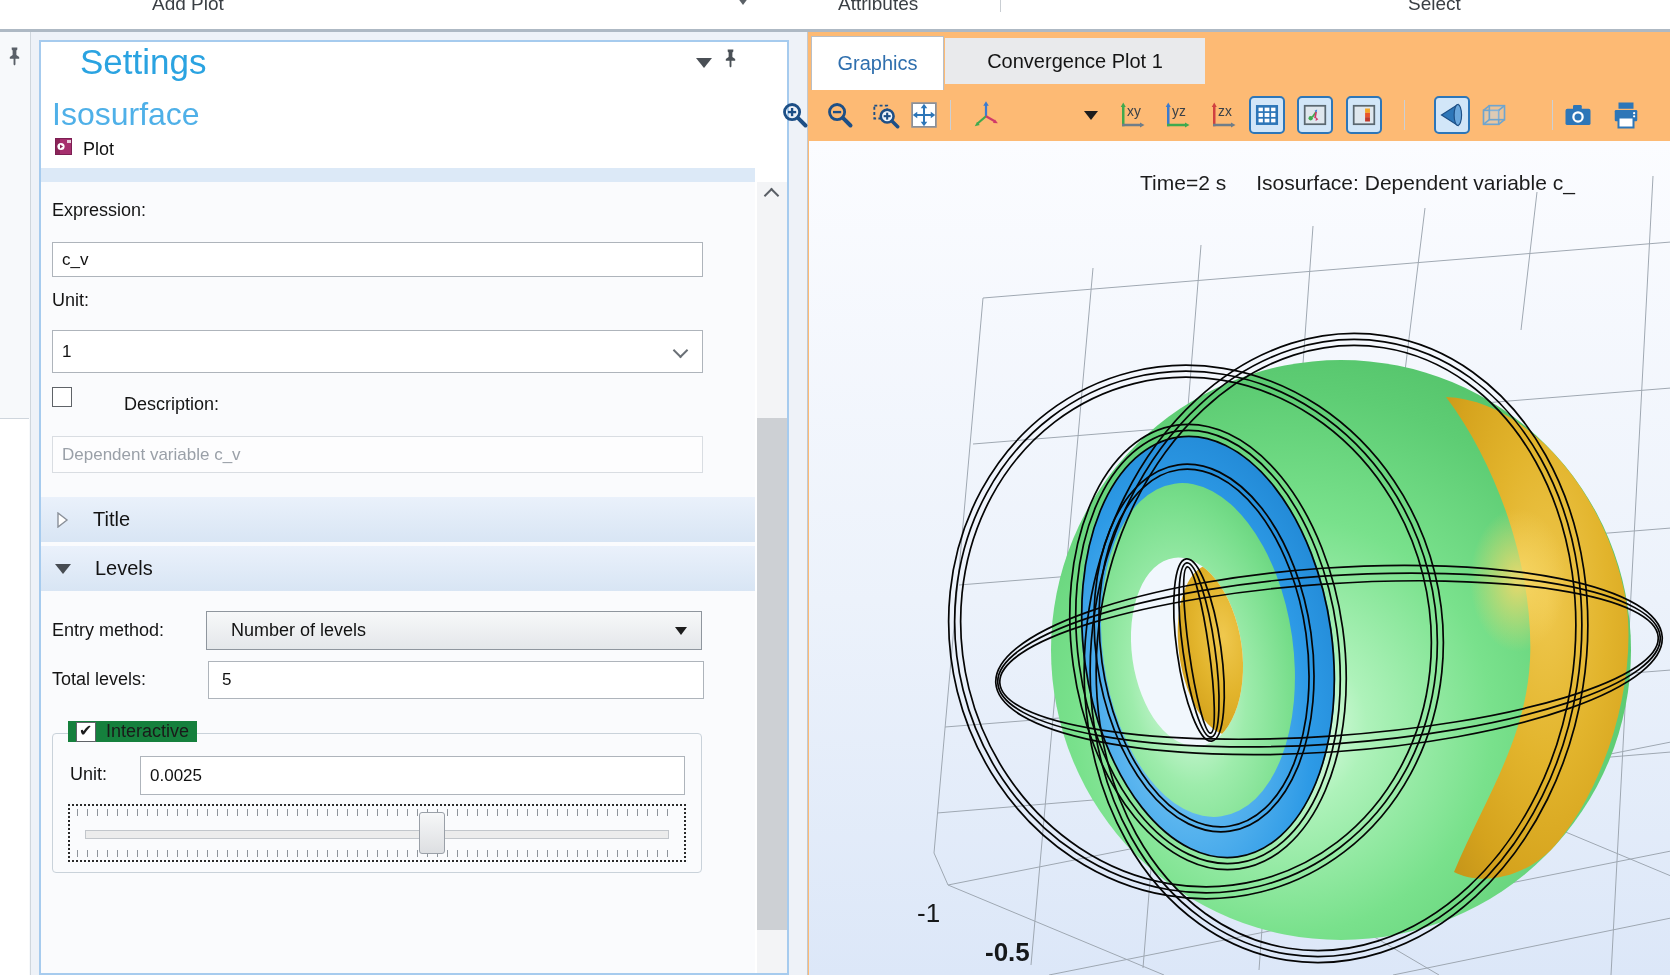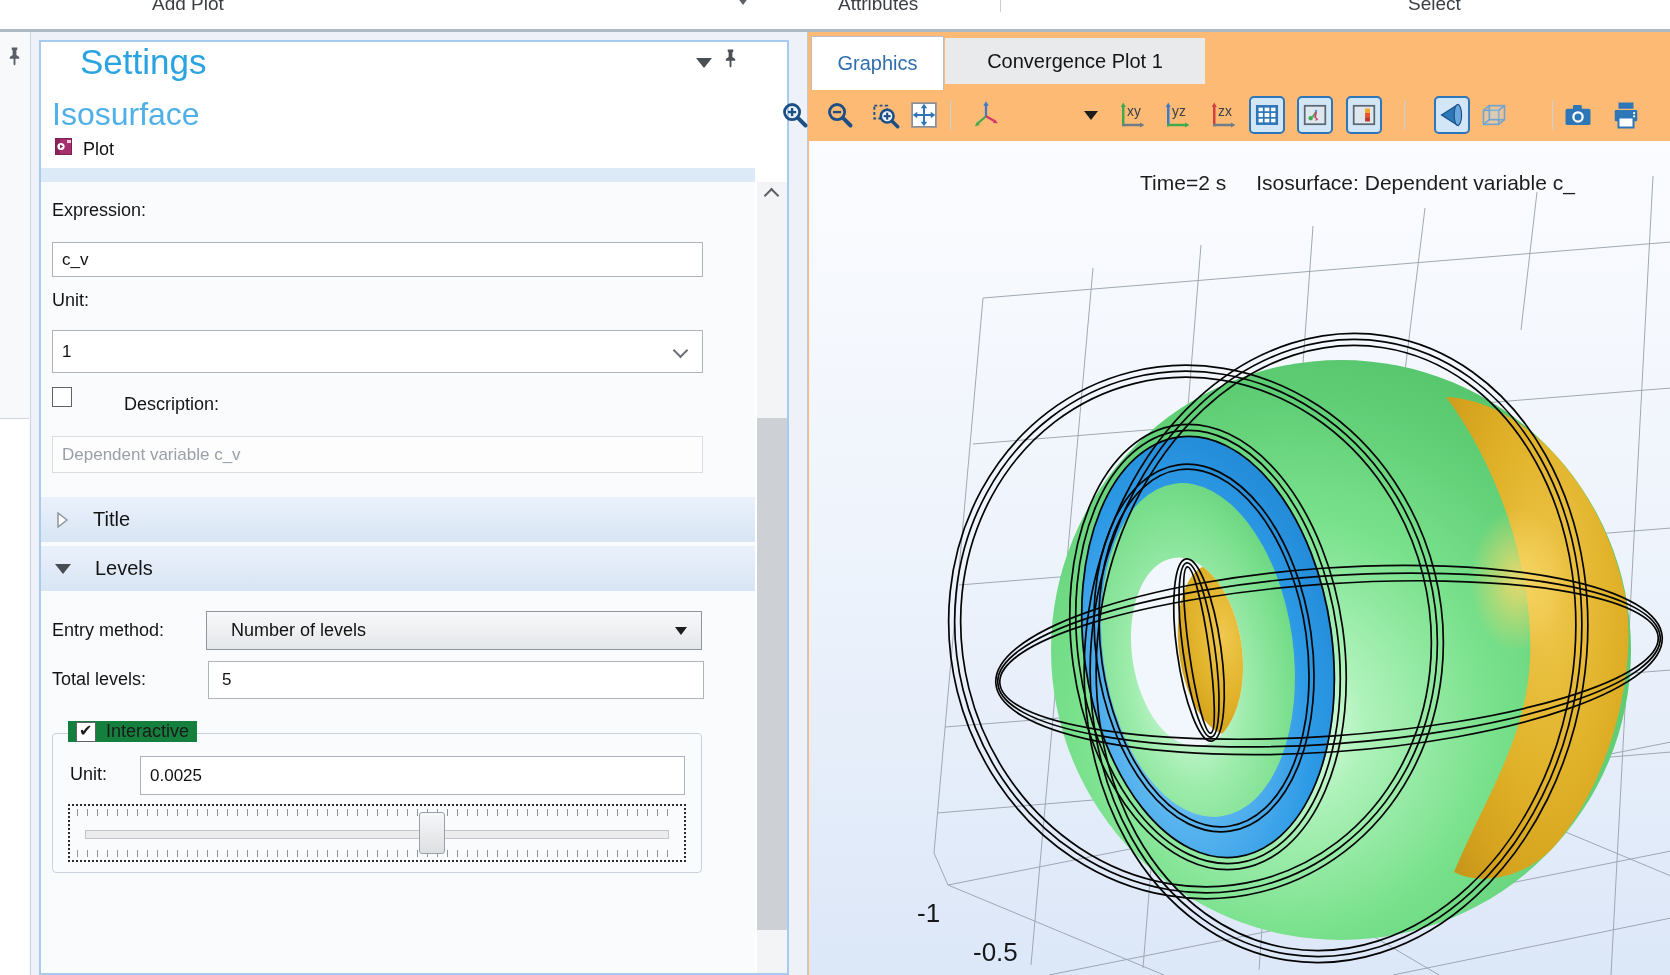--- a/index.html
+++ b/index.html
@@ -462,15 +462,15 @@
           <ellipse cx="1198" cy="650" rx="22" ry="92"></ellipse>
           <ellipse cx="1198" cy="650" rx="10" ry="84"></ellipse>
         </g>
       </g>
     </svg>
 
     <div id="plot-title">
       <span>Time=2 s</span><span class="gap"></span><span>Isosurface: Dependent variable c_</span>
     </div>
     <span class="axis-lab" style="left:108px;top:757px;">-1</span>
-    <span class="axis-lab" style="left:164px;top:796px;">-0.5</span>
+    <span class="axis-lab" style="left:176px;top:796px;font-weight:bold;">-0.5</span>
   </div>
 </div>
 
 </body></html>

